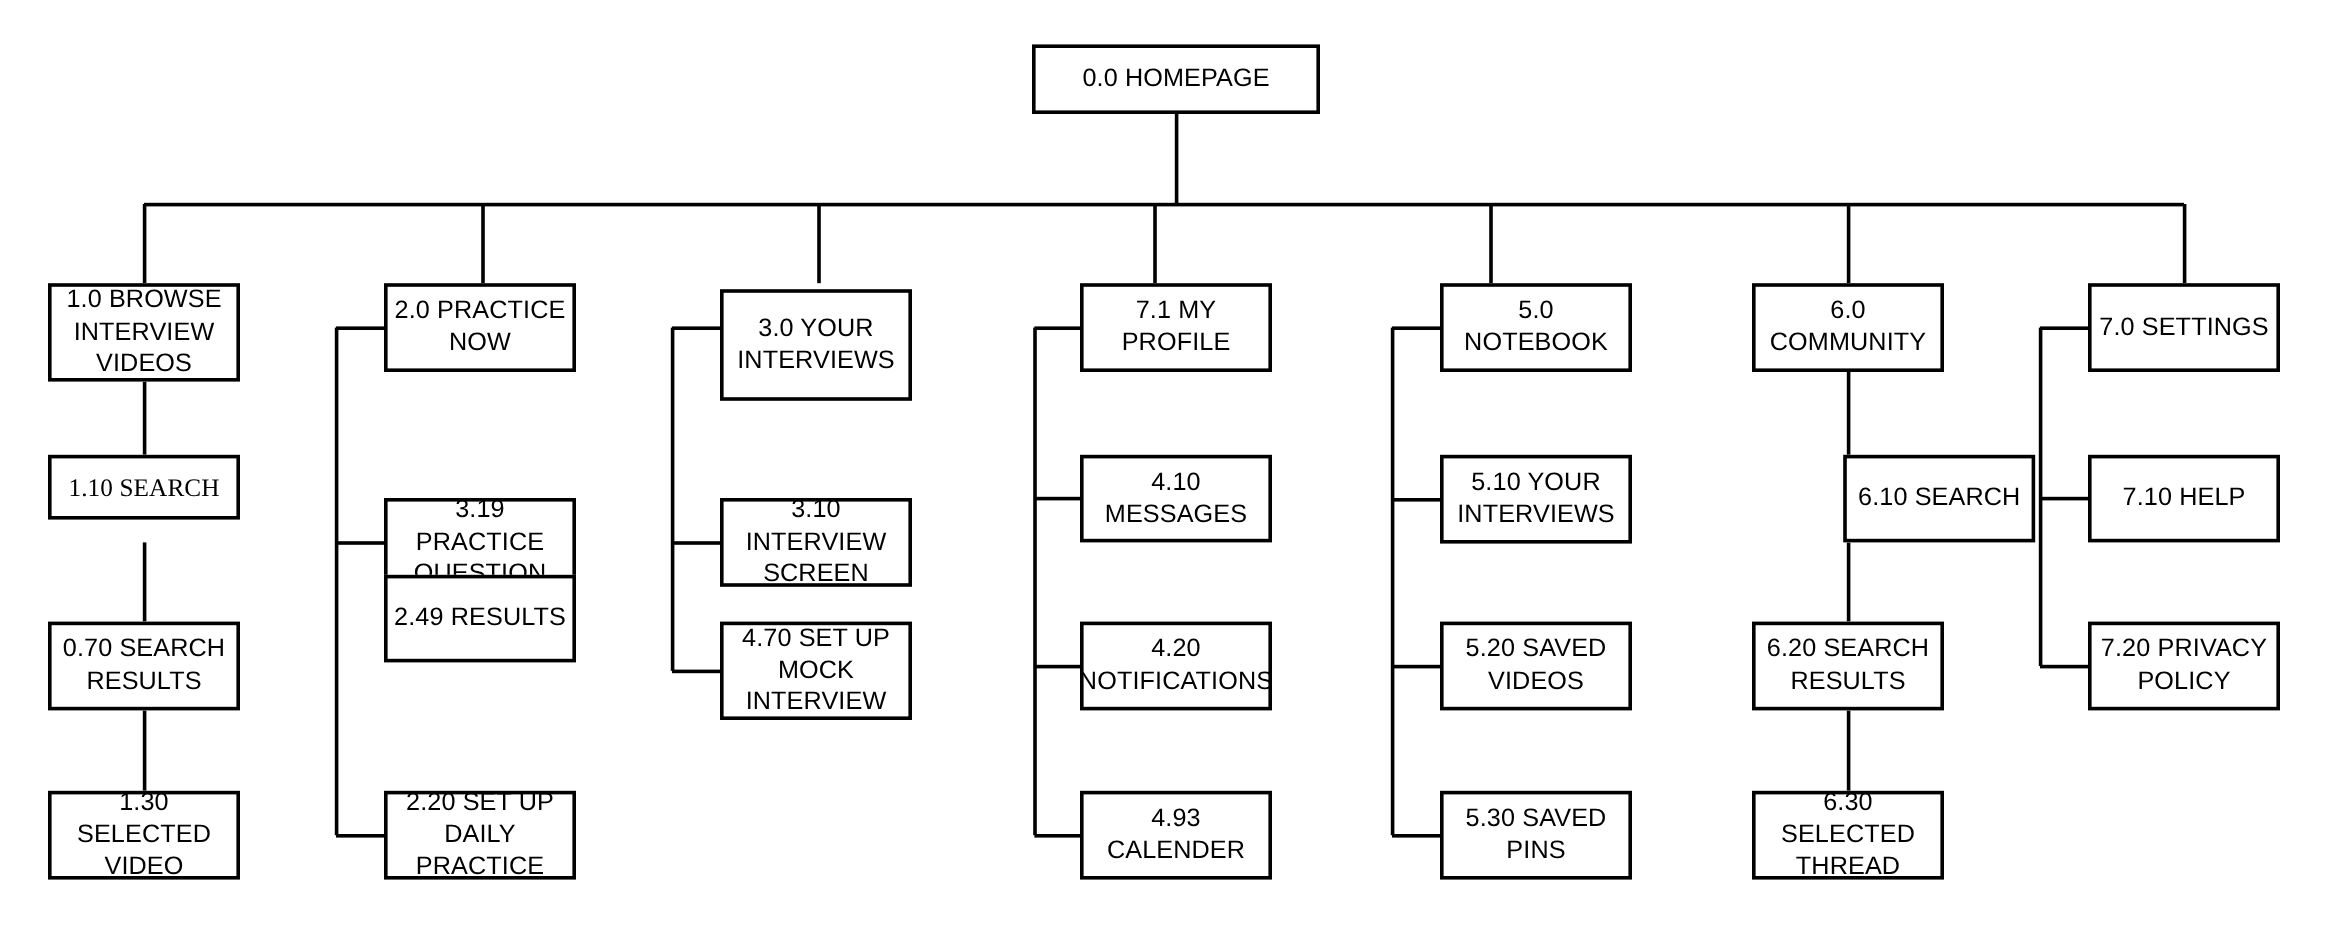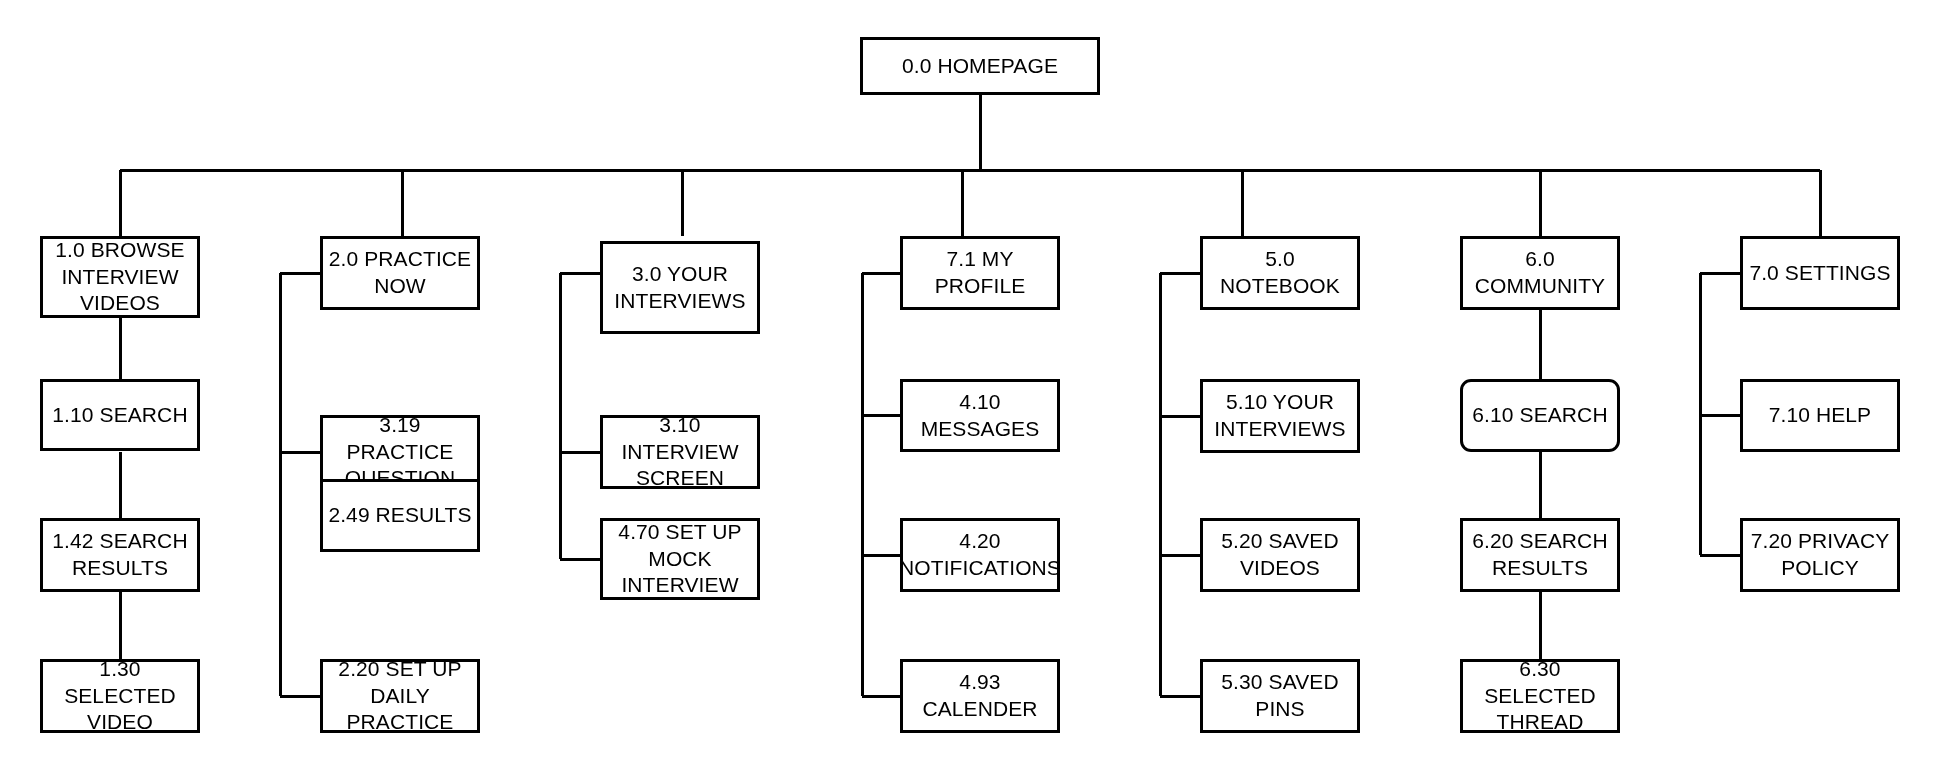--- a/index.html
+++ b/index.html
@@ -79,22 +79,22 @@
       <div class="edge" style="left: 1698.5px; top: 273px; width: 3px; height: 282px;"></div>
       <div class="edge" style="left: 1700px; top: 271.5px; width: 40px; height: 3px;"></div>
       <div class="edge" style="left: 1700px; top: 414px; width: 40px; height: 3px;"></div>
       <div class="edge" style="left: 1700px; top: 553.5px; width: 40px; height: 3px;"></div>
     </div>
   <div id="nodes">
       <div class="node" style="left: 860px; top: 37px; width: 240px; height: 58px;">0.0 HOMEPAGE</div>
       <div class="node" style="left: 40px; top: 236px; width: 160px; height: 82px;">1.0 BROWSE
 INTERVIEW
 VIDEOS</div>
-      <div class="node" style="left: 40px; top: 379px; width: 160px; height: 72px;">1.10 SEARCH</div>
-      <div class="node" style="left: 40px; top: 518px; width: 160px; height: 74px;">1.42 SEARCH
+      <div class="node" style="left: 40px; top: 379px; width: 160px; height: 54px; font-family: Liberation Serif, serif;">1.10 SEARCH</div>
+      <div class="node" style="left: 40px; top: 518px; width: 160px; height: 74px;">0.70 SEARCH
 RESULTS</div>
       <div class="node" style="left: 40px; top: 659px; width: 160px; height: 74px;">1.30 SELECTED
 VIDEO</div>
       <div class="node" style="left: 320px; top: 236px; width: 160px; height: 74px;">2.0 PRACTICE
 NOW</div>
       <div class="node" style="left: 320px; top: 415px; width: 160px; height: 74px;">3.19 PRACTICE
 QUESTION</div>
       <div class="node" style="left: 320px; top: 479px; width: 160px; height: 73px;">2.49 RESULTS</div>
       <div class="node" style="left: 320px; top: 659px; width: 160px; height: 74px;">2.20 SET UP
 DAILY PRACTICE</div>
@@ -110,21 +110,21 @@
       <div class="node" style="left: 900px; top: 518px; width: 160px; height: 74px;">4.20
 NOTIFICATIONS</div>
       <div class="node" style="left: 900px; top: 659px; width: 160px; height: 74px;">4.93 CALENDER</div>
       <div class="node" style="left: 1200px; top: 236px; width: 160px; height: 74px;">5.0 NOTEBOOK</div>
       <div class="node" style="left: 1200px; top: 379px; width: 160px; height: 74px;">5.10 YOUR
 INTERVIEWS</div>
       <div class="node" style="left: 1200px; top: 518px; width: 160px; height: 74px;">5.20 SAVED
 VIDEOS</div>
       <div class="node" style="left: 1200px; top: 659px; width: 160px; height: 74px;">5.30 SAVED PINS</div>
       <div class="node" style="left: 1460px; top: 236px; width: 160px; height: 74px;">6.0 COMMUNITY</div>
-      <div class="node" style="left: 1460px; top: 379px; width: 160px; height: 73px; border-radius: 11px;">6.10 SEARCH</div>
+      <div class="node" style="left: 1536px; top: 379px; width: 160px; height: 73px;">6.10 SEARCH</div>
       <div class="node" style="left: 1460px; top: 518px; width: 160px; height: 74px;">6.20 SEARCH
 RESULTS</div>
       <div class="node" style="left: 1460px; top: 659px; width: 160px; height: 74px;">6.30 SELECTED
 THREAD</div>
       <div class="node" style="left: 1740px; top: 236px; width: 160px; height: 74px;">7.0 SETTINGS</div>
       <div class="node" style="left: 1740px; top: 379px; width: 160px; height: 73px;">7.10 HELP</div>
       <div class="node" style="left: 1740px; top: 518px; width: 160px; height: 74px;">7.20 PRIVACY
 POLICY</div>
     </div>
 </div>

